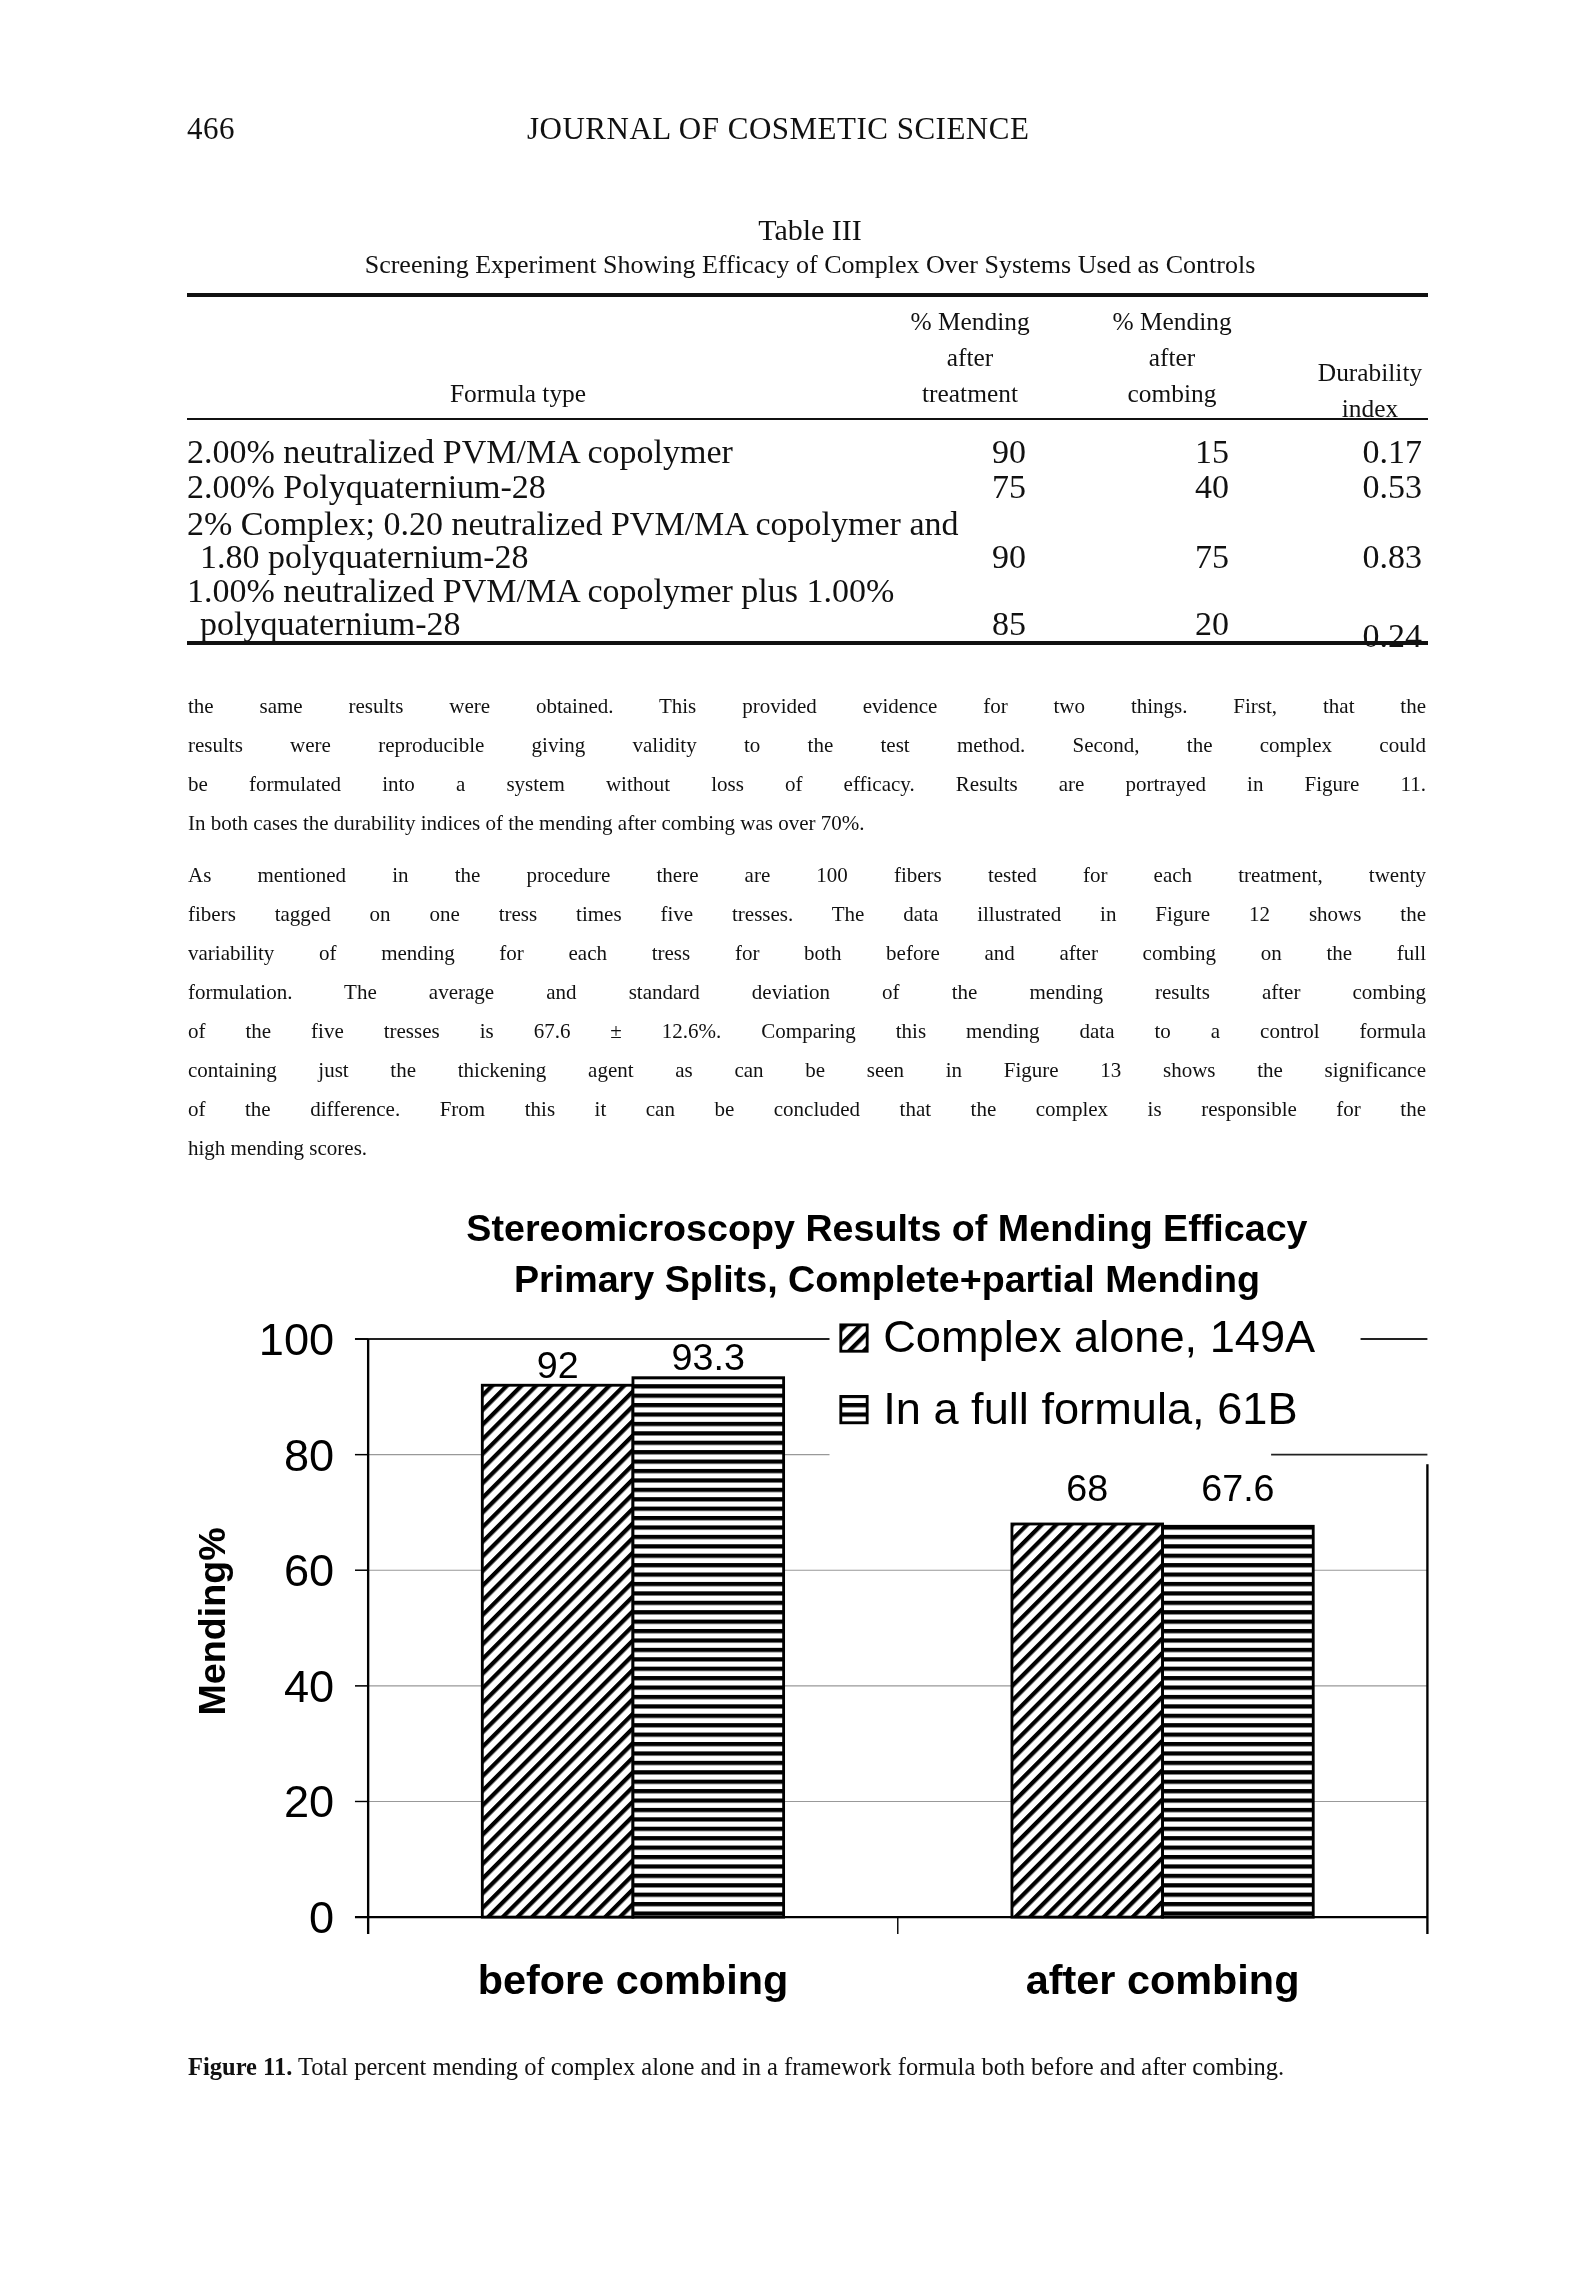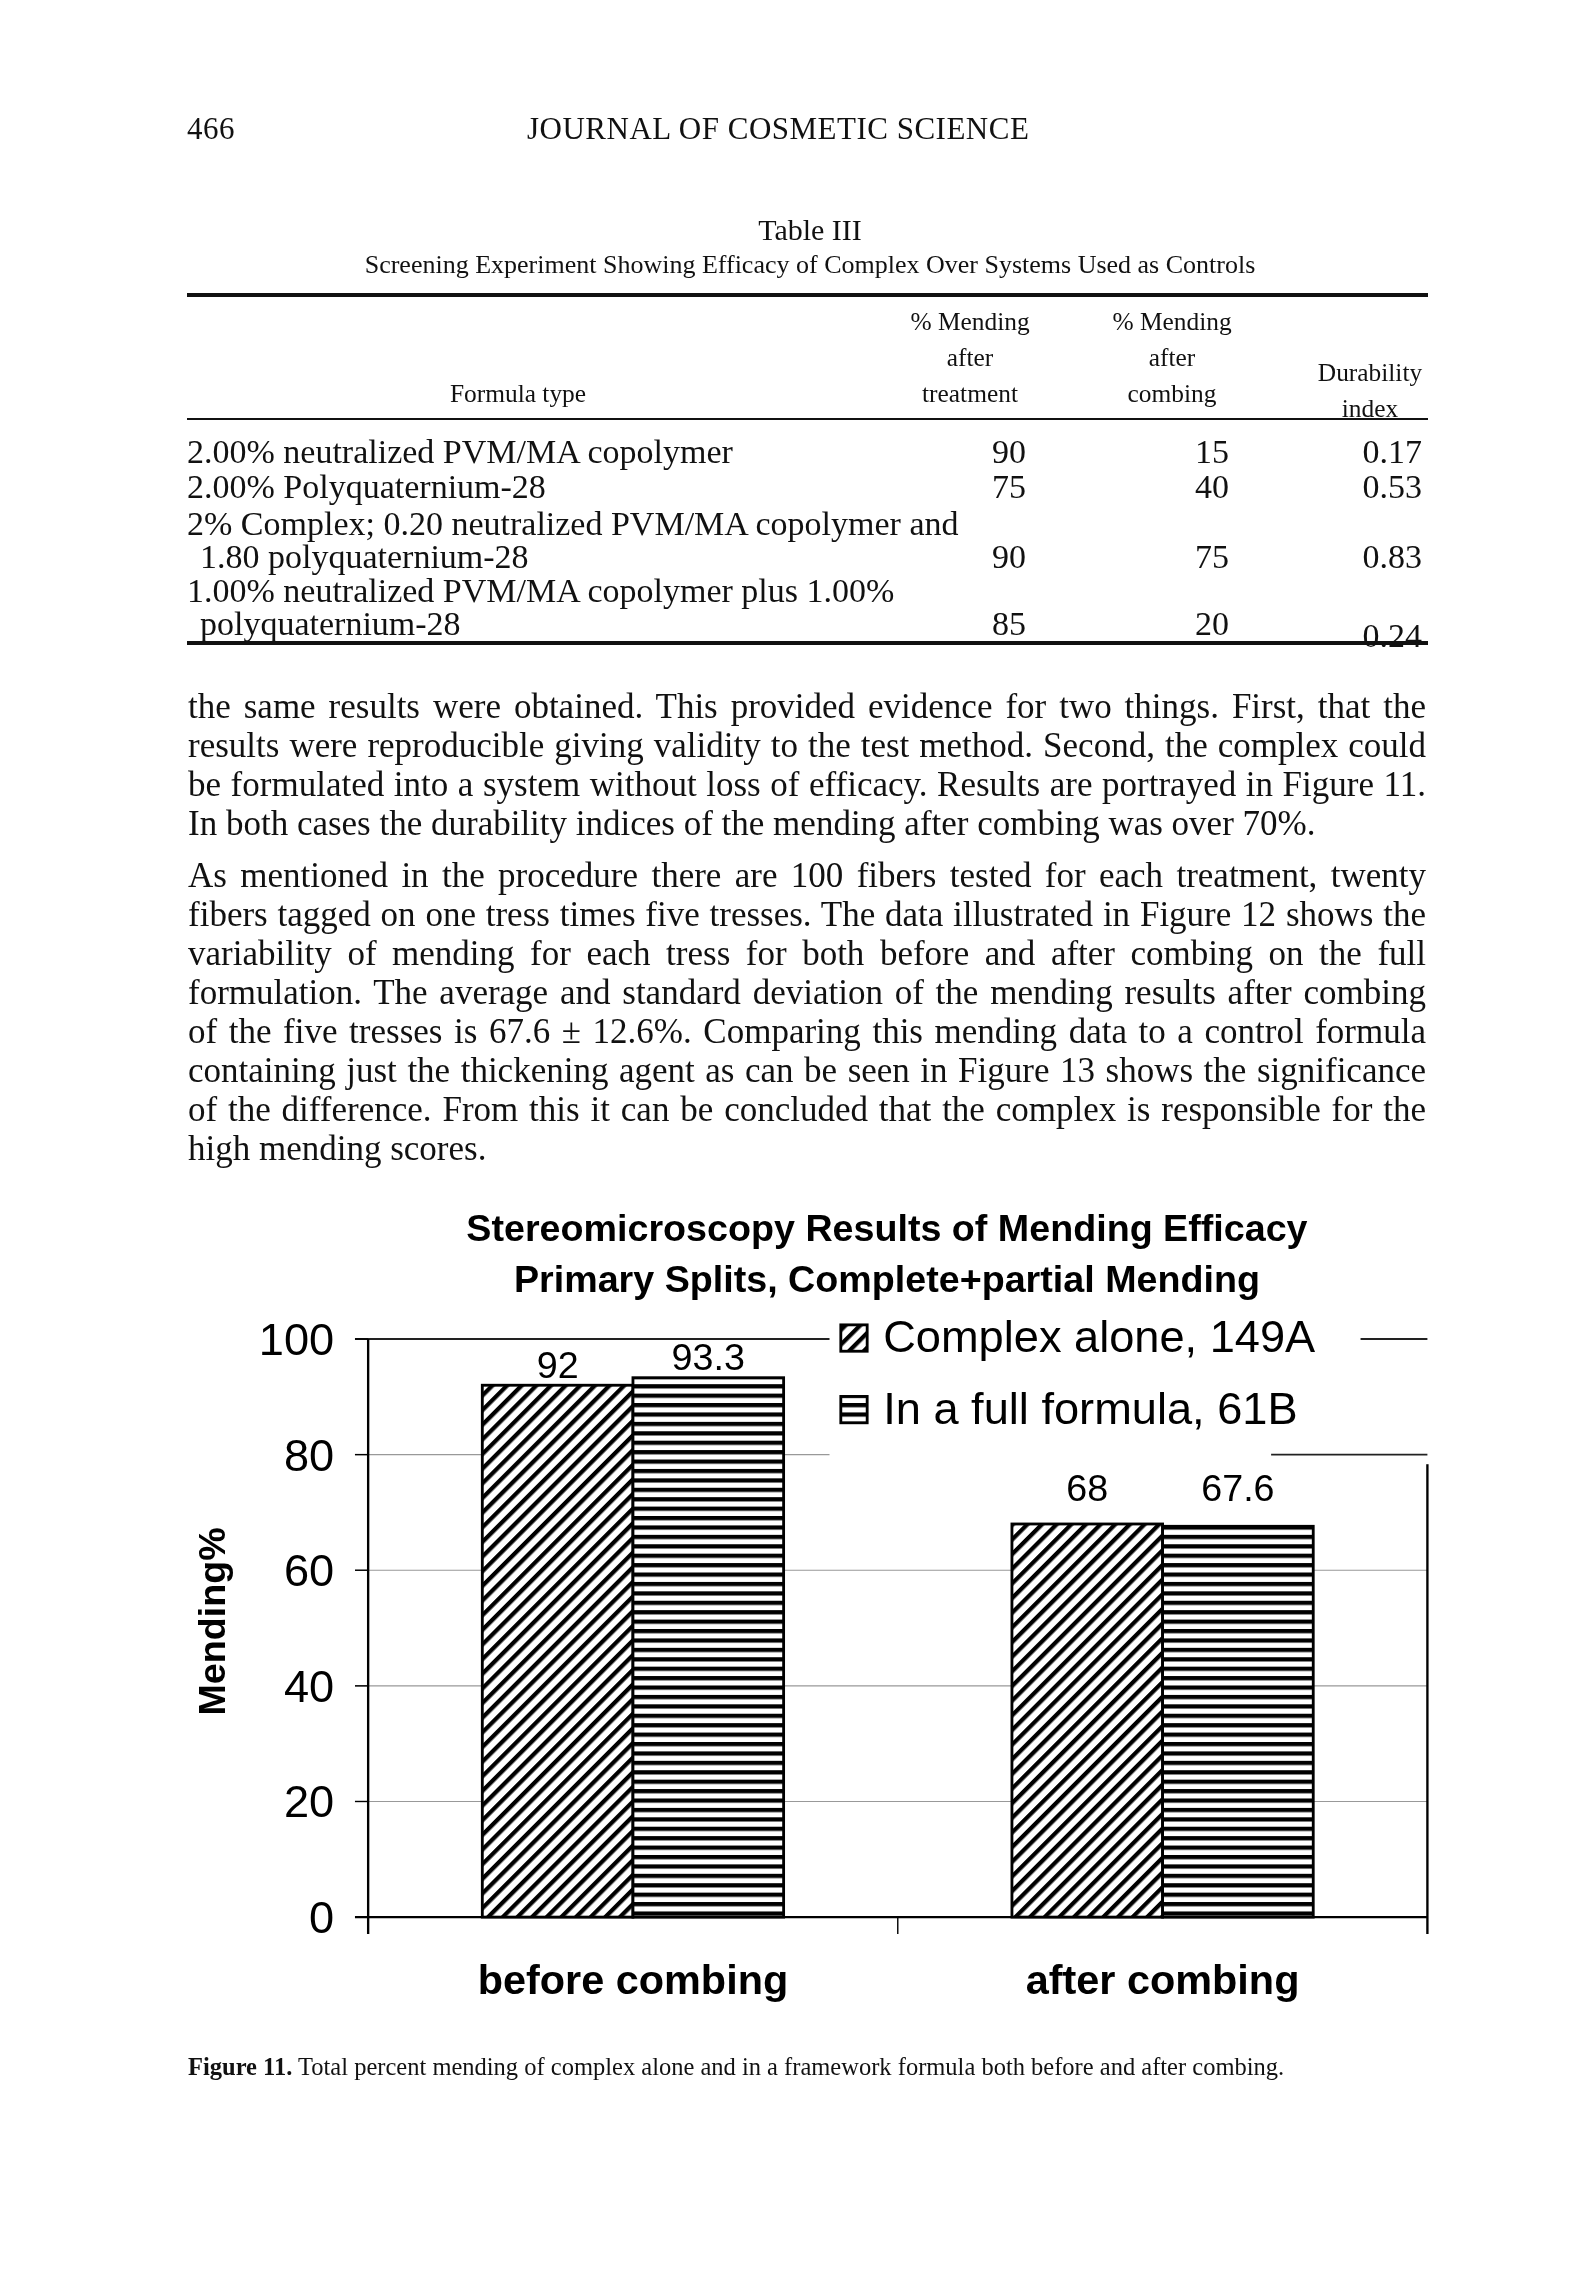--- a/index.html
+++ b/index.html
@@ -8,21 +8,21 @@
   .running-head { top: 111px; font-size: 31px; letter-spacing: 0.5px; }
   #page-num { left: 187px; }
   #journal-title { left: 527px; }
   .tcap { left: 179px; width: 1262px; text-align: center; }
   #tbl-title { top: 213px; font-size: 30px; }
   #tbl-sub { top: 250px; font-size: 26px; }
   .rule { position: absolute; left: 187px; width: 1241px; background: #111; }
   .hdr { font-size: 25.4px; line-height: 36px; text-align: center; position: absolute; }
   .cell { font-size: 34px; position: absolute; }
   .num { text-align: right; width: 113px; }
-  .body-p { position: absolute; left: 188px; width: 1238px; font-size: 35px; line-height: 39px; text-align: justify; }
+  .body-p { position: absolute; left: 188px; width: 1238px; font-size: 21px; line-height: 39px; text-align: justify; }
   .body-p .line { display: block; text-align: justify; text-align-last: justify; height: 39px; white-space: nowrap; overflow: visible; }
   .body-p .line.last { text-align-last: left; }
   .chart-text { font-family: "Liberation Sans", "DejaVu Sans", sans-serif; }
   #fig-caption { left: 188px; top: 2051px; width: 1238px; font-size: 24.5px; line-height: 32px; text-align: justify; }
   #fig-caption b { font-weight: bold; }
 </style>
 </head>
 <body>
 
 <div class="abs running-head" id="page-num">466</div>

